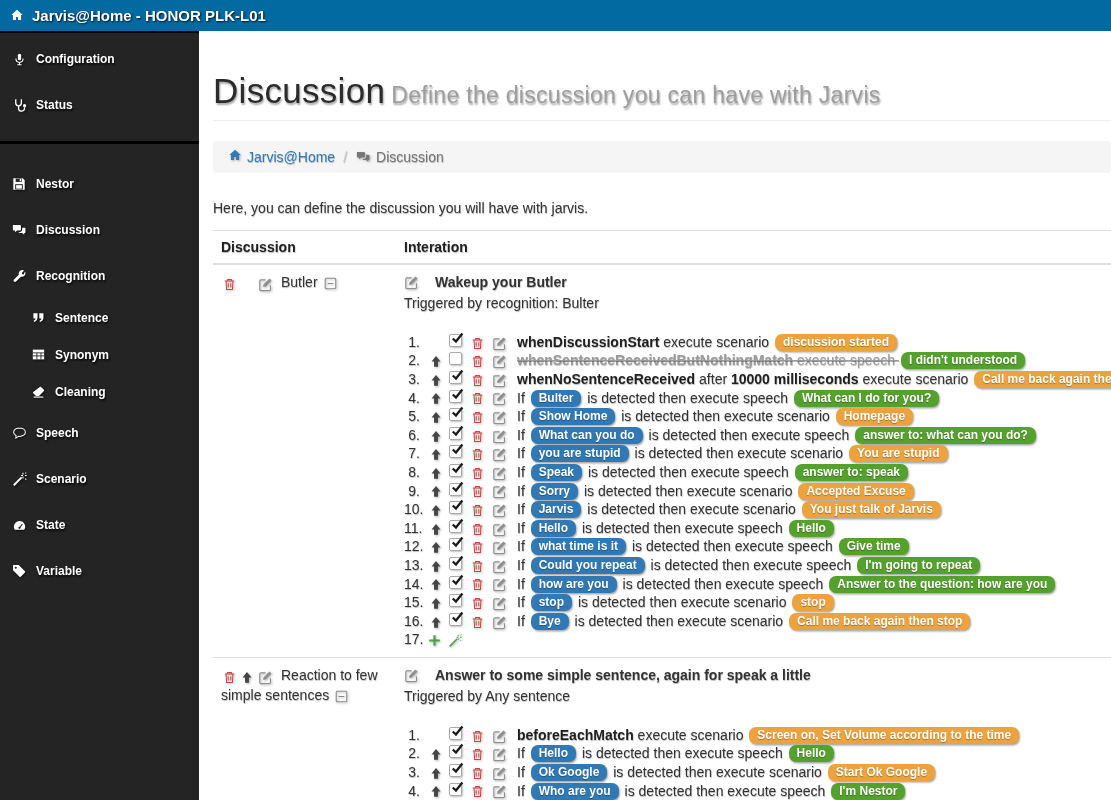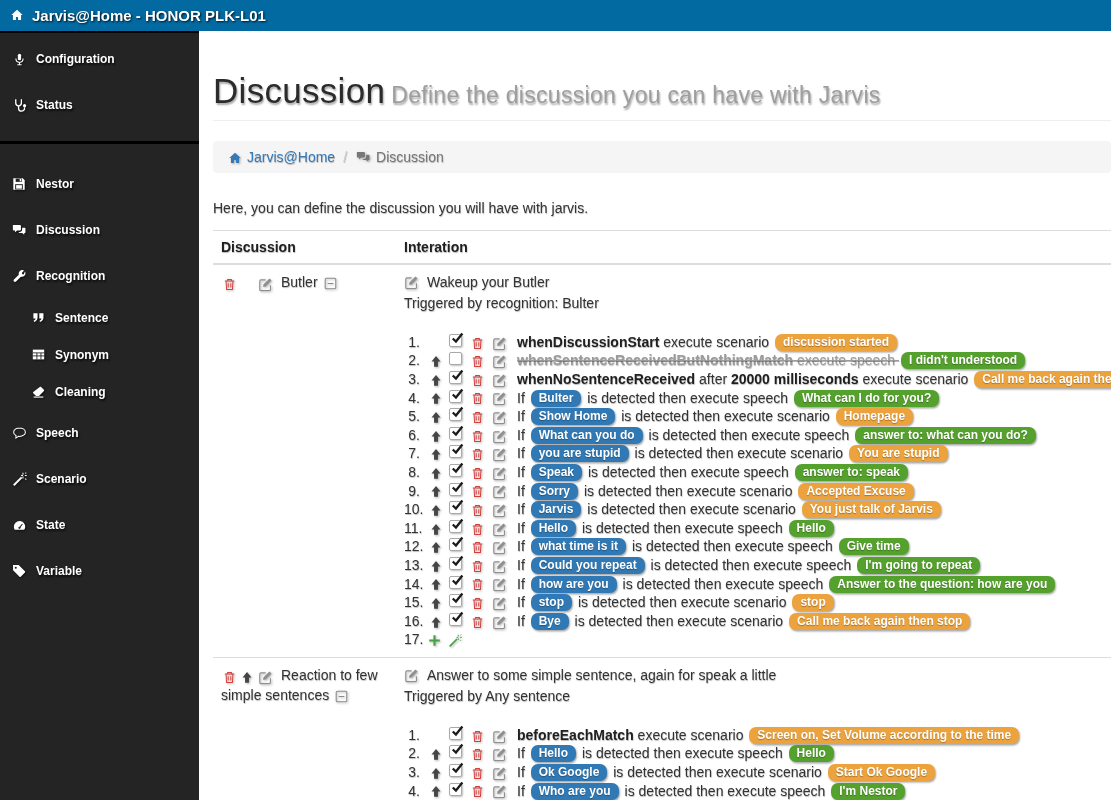--- a/index.html
+++ b/index.html
@@ -30,21 +30,21 @@
   .main .icn svg { filter:drop-shadow(1px 1px 1px rgba(0,0,0,.3)); }
 
   .page-header { padding-bottom:9px; border-bottom:1px solid #eee; }
   .page-header h1 { font-size:35px; font-weight:normal; color:#2b2b2b; letter-spacing:.3px;
                     text-shadow:1px 2px 2px rgba(0,0,0,.35); }
   .page-header .subtitle { font-size:23px; color:#9e9e9e; font-weight:normal; margin-left:6px; }
 
   .breadcrumb { margin-top:20px; background:#f5f5f5; border-radius:4px; padding:8px 15px;
                 font-size:14px; display:flex; align-items:center; color:#777; }
   .breadcrumb .icn { display:inline-flex; margin-right:5px; }
-  .crumb-home { color:#337ab7; display:inline-flex; align-items:flex-end; cursor:pointer; text-decoration:none; }
+  .crumb-home { color:#337ab7; display:inline-flex; align-items:flex-start; cursor:pointer; text-decoration:none; }
   .crumb-home .icn { color:#337ab7; }
   .crumb-sep { color:#ccc; margin:0 8px; }
   .crumb-cur { display:inline-flex; align-items:center; color:#777; }
   .crumb-cur .icn { color:#777; }
 
   .intro { margin-top:27px; font-size:14px; color:#333; }
 
   
   .disc-table { margin-top:14px; width:898px; border-collapse:collapse; table-layout:fixed;
                 border-top:1px solid #ddd; }
@@ -52,21 +52,21 @@
                    border-bottom:2px solid #ddd; }
   .disc-table td { vertical-align:top; padding:8px; font-size:14px; color:#333;
                    border-top:1px solid #ddd; line-height:19px; }
   .disc-table tbody tr:first-child td { border-top:none; }
 
   .dcell .dslot { display:inline-block; text-align:center; vertical-align:middle; }
   .dslot.s-tr { width:17px; } .dslot.s-up { width:18px; } .dslot.s-ed { width:19px; }
   .dname { margin-left:6px; color:#333; }
   .i-minus-square-icon { margin-left:6px; vertical-align:-2px; }
 
-  .ititle { display:flex; align-items:center; gap:8px; }
+  .ititle { display:flex; align-items:center; gap:16px;font-weight:bold; }
   .itrigger { margin-top:2px; }
   .irows { margin-top:20px; }
   .irow { display:flex; align-items:center; height:18.6px; white-space:nowrap; }
   .num { width:16px; text-align:right; margin-right:8px; color:#333; flex:none; }
   .slot-up { width:16px; margin-right:5px; text-align:center; flex:none; }
   .slot-cb { width:15px; margin-right:7px; flex:none; }
   .slot-tr { width:15px; margin-right:6px; flex:none; }
   .slot-ed { width:17px; margin-right:8px; flex:none; }
   .slot-add .icn { margin-right:7px; }
 
@@ -366,21 +366,21 @@
                     </svg>
                   </span></span>
                 <span class="slot-ed"><span class="icn i-pencil-square-icon">
                     <svg width="15" height="15" viewBox="0 0 16 16">
                       <path fill="none" stroke="currentColor" stroke-width="1.25" d="M13.3 8.8v4.4c0 .7-.6 1.3-1.3 1.3H3.2c-.7 0-1.3-.6-1.3-1.3V4.4c0-.7.6-1.3 1.3-1.3h4.9"></path>
                       <path fill="currentColor" d="m12.2 1.6 2.2 2.2-6.2 6.2-2.8.6.6-2.8z"></path>
                     </svg>
                   </span></span>
                 <span class="seg bold">whenNoSentenceReceived</span>
                 <span class="seg normal"> after </span>
-                <span class="seg bold">20000 milliseconds</span>
+                <span class="seg bold">10000 milliseconds</span>
                 <span class="seg normal"> execute scenario </span>
                 <span class="badge badge-warning">Call me back again then stop</span>
               </div>
               <div class="irow">
                 <span class="num">4.</span>
                 <span class="slot-up"><span class="icn i-arrow-up-icon">
                     <svg width="12" height="13" viewBox="0 0 16 16">
                       <path fill="currentColor" d="M8 .8 14 8h-3.4v7H5.4V8H2z"></path>
                     </svg>
                   </span></span>

